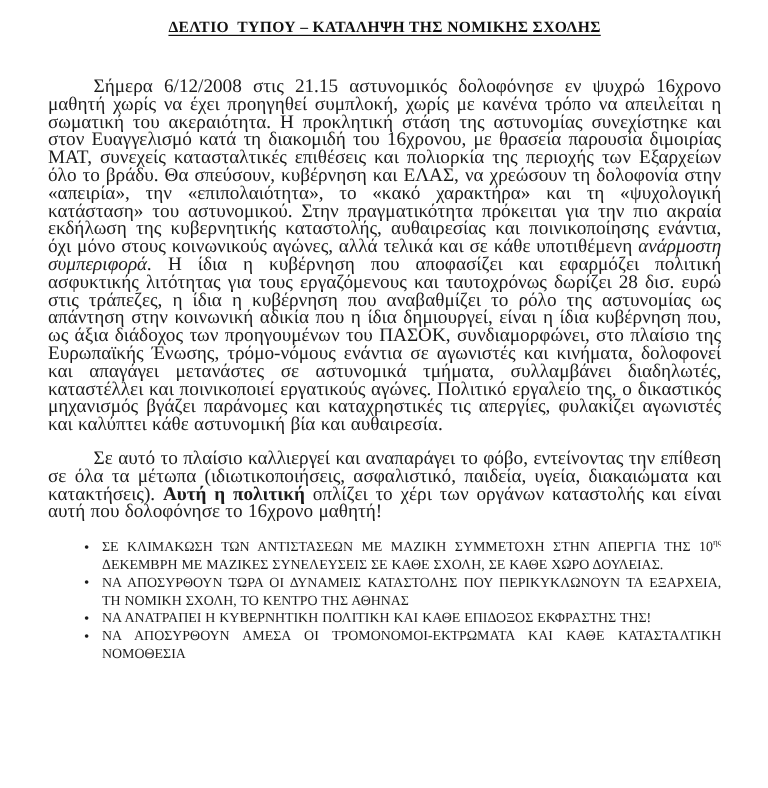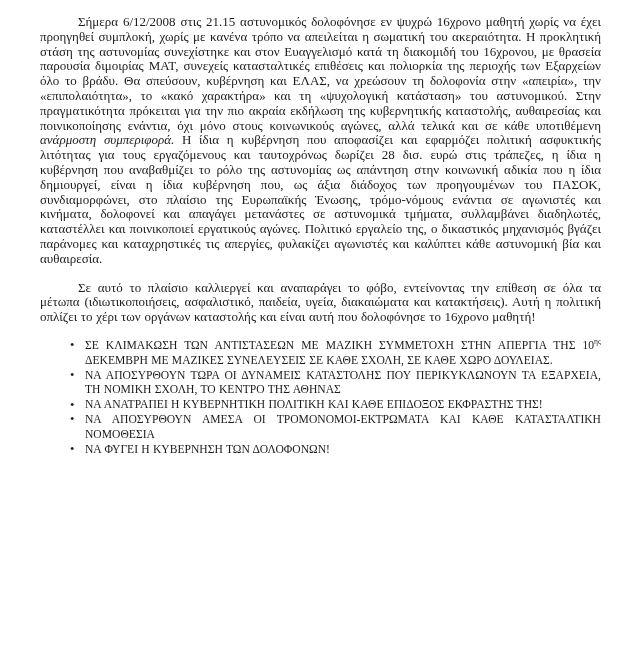--- a/index.html
+++ b/index.html
@@ -24,29 +24,29 @@
     font-size: 13px;
     font-weight: bold;
     letter-spacing: 0.3px;
     white-space: pre-wrap;
     text-decoration: underline;
     text-underline-offset: 2px;
     margin-bottom: 35px;
     color: #111111;
   }
   .para {
-    font-size: 13px;
+    font-size: 16px;
     line-height: 14.8px;
     text-align: justify;
     text-indent: 38px;
     margin-bottom: 14px;
     word-spacing: 0.4px;
   }
   .italic-run { font-style: italic; }
-  .bold-run { font-weight: normal; }
+  .bold-run { font-weight: bold; }
   ul.demands {
     list-style: none;
     padding-left: 28px;
     margin: 2px 0 18px 0;
   }
   li.demand {
     position: relative;
     padding-left: 17px;
     font-size: 11.6px;
     line-height: 14.8px;
@@ -65,28 +65,28 @@
     vertical-align: super;
     font-size: 7.5px;
     line-height: 0;
   }
 </style>
 </head>
 <body>
 
 <div class="page">
 
+  <h1 class="doc-title">ΔΕΛΤΙΟ  ΤΥΠΟΥ – ΚΑΤΑΛΗΨΗ ΤΗΣ ΝΟΜΙΚΗΣ ΣΧΟΛΗΣ</h1>
 
   <p class="para"><span>Σήμερα 6/12/2008 στις 21.15 αστυνομικός δολοφόνησε εν ψυχρώ 16χρονο μαθητή χωρίς να έχει προηγηθεί συμπλοκή, χωρίς με κανένα τρόπο να απειλείται η σωματική του ακεραιότητα. Η προκλητική στάση της αστυνομίας συνεχίστηκε και στον Ευαγγελισμό κατά τη διακομιδή του 16χρονου, με θρασεία παρουσία διμοιρίας ΜΑΤ, συνεχείς κατασταλτικές επιθέσεις και πολιορκία της περιοχής των Εξαρχείων όλο το βράδυ. Θα σπεύσουν, κυβέρνηση και ΕΛΑΣ, να χρεώσουν τη δολοφονία στην «απειρία», την «επιπολαιότητα», το «κακό χαρακτήρα» και τη «ψυχολογική κατάσταση» του αστυνομικού. Στην πραγματικότητα πρόκειται για την πιο ακραία εκδήλωση της κυβερνητικής καταστολής, αυθαιρεσίας και ποινικοποίησης ενάντια, όχι μόνο στους κοινωνικούς αγώνες, αλλά τελικά και σε κάθε υποτιθέμενη </span><span class="italic-run">ανάρμοστη συμπεριφορά.</span><span> Η ίδια η κυβέρνηση που αποφασίζει και εφαρμόζει πολιτική ασφυκτικής λιτότητας για τους εργαζόμενους και ταυτοχρόνως δωρίζει 28 δισ. ευρώ στις τράπεζες, η ίδια η κυβέρνηση που αναβαθμίζει το ρόλο της αστυνομίας ως απάντηση στην κοινωνική αδικία που η ίδια δημιουργεί, είναι η ίδια κυβέρνηση που, ως άξια διάδοχος των προηγουμένων του ΠΑΣΟΚ, συνδιαμορφώνει, στο πλαίσιο της Ευρωπαϊκής Ένωσης, τρόμο-νόμους ενάντια σε αγωνιστές και κινήματα, δολοφονεί και απαγάγει μετανάστες σε αστυνομικά τμήματα, συλλαμβάνει διαδηλωτές, καταστέλλει και ποινικοποιεί εργατικούς αγώνες. Πολιτικό εργαλείο της, ο δικαστικός μηχανισμός βγάζει παράνομες και καταχρηστικές τις απεργίες, φυλακίζει αγωνιστές και καλύπτει κάθε αστυνομική βία και αυθαιρεσία.</span></p>
 
   <p class="para"><span>Σε αυτό το πλαίσιο καλλιεργεί και αναπαράγει το φόβο, εντείνοντας την επίθεση σε όλα τα μέτωπα (ιδιωτικοποιήσεις, ασφαλιστικό, παιδεία, υγεία, διακαιώματα και κατακτήσεις). </span><span class="bold-run">Αυτή η πολιτική</span><span> οπλίζει το χέρι των οργάνων καταστολής και είναι αυτή που δολοφόνησε το 16χρονο μαθητή!</span></p>
 
 
   <ul class="demands">
     <li class="demand"><span>ΣΕ ΚΛΙΜΑΚΩΣΗ ΤΩΝ ΑΝΤΙΣΤΑΣΕΩΝ ΜΕ ΜΑΖΙΚΗ ΣΥΜΜΕΤΟΧΗ ΣΤΗΝ ΑΠΕΡΓΙΑ ΤΗΣ 10</span><span class="sup">ης</span><span> ΔΕΚΕΜΒΡΗ ΜΕ ΜΑΖΙΚΕΣ ΣΥΝΕΛΕΥΣΕΙΣ ΣΕ ΚΑΘΕ ΣΧΟΛΗ, ΣΕ ΚΑΘΕ ΧΩΡΟ ΔΟΥΛΕΙΑΣ.</span></li>
     <li class="demand">ΝΑ ΑΠΟΣΥΡΘΟΥΝ ΤΩΡΑ ΟΙ ΔΥΝΑΜΕΙΣ ΚΑΤΑΣΤΟΛΗΣ ΠΟΥ ΠΕΡΙΚΥΚΛΩΝΟΥΝ ΤΑ ΕΞΑΡΧΕΙΑ, ΤΗ ΝΟΜΙΚΗ ΣΧΟΛΗ, ΤΟ ΚΕΝΤΡΟ ΤΗΣ ΑΘΗΝΑΣ</li>
     <li class="demand">ΝΑ ΑΝΑΤΡΑΠΕΙ Η ΚΥΒΕΡΝΗΤΙΚΗ ΠΟΛΙΤΙΚΗ ΚΑΙ ΚΑΘΕ ΕΠΙΔΟΞΟΣ ΕΚΦΡΑΣΤΗΣ ΤΗΣ!</li>
     <li class="demand">ΝΑ ΑΠΟΣΥΡΘΟΥΝ ΑΜΕΣΑ ΟΙ ΤΡΟΜΟΝΟΜΟΙ-ΕΚΤΡΩΜΑΤΑ ΚΑΙ ΚΑΘΕ ΚΑΤΑΣΤΑΛΤΙΚΗ ΝΟΜΟΘΕΣΙΑ</li>
-    <li class="demand">ΝΑ ΦΥΓΕΙ Η ΚΥΒΕΡΝΗΣΗ ΤΩΝ ΔΟΛΟΦΟΝΩΝ!</li>
   </ul>
 
 
 </div>
 
 </body></html>

